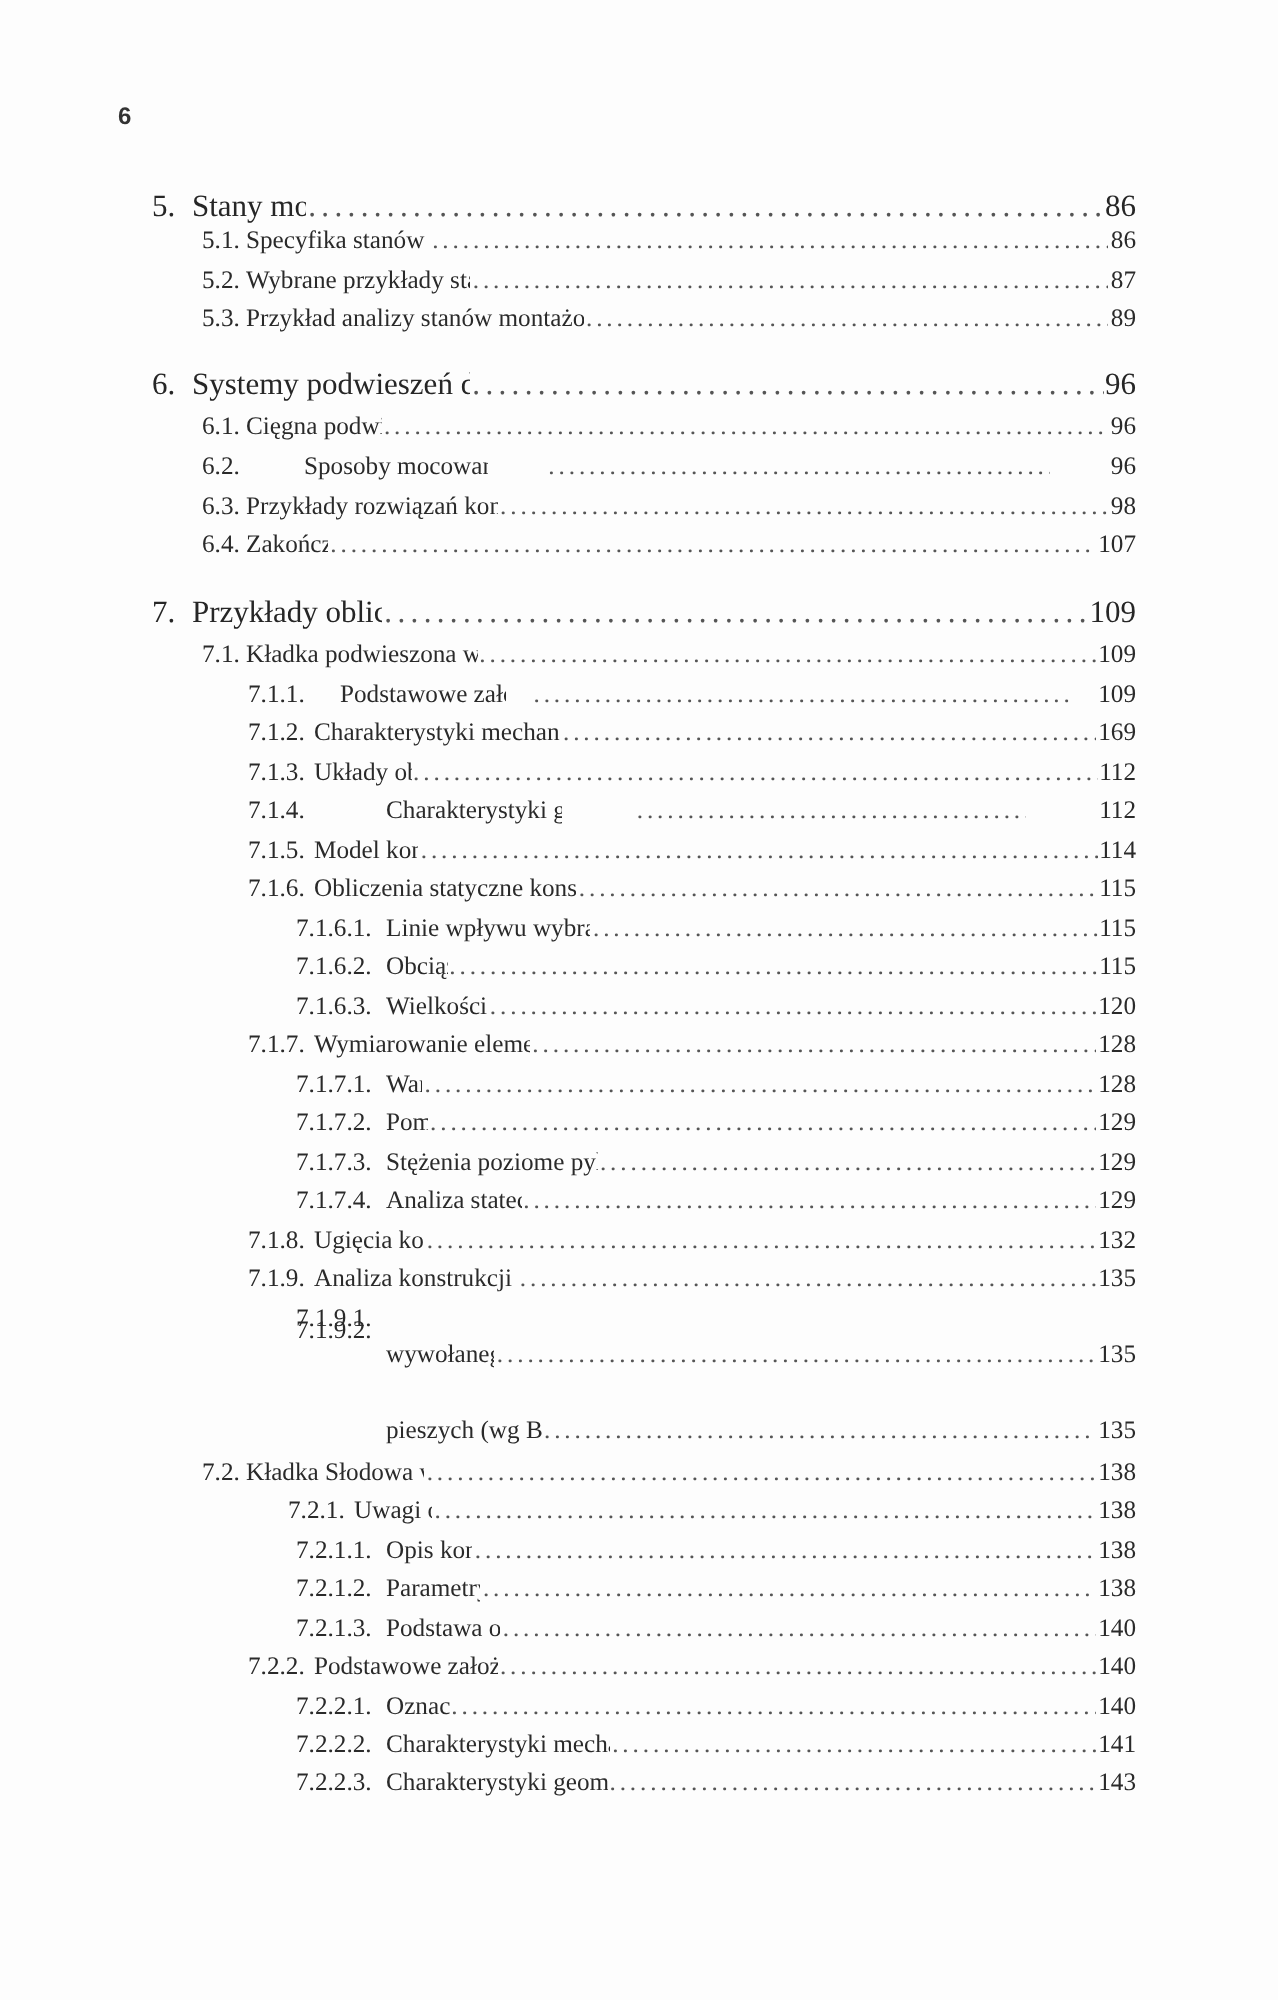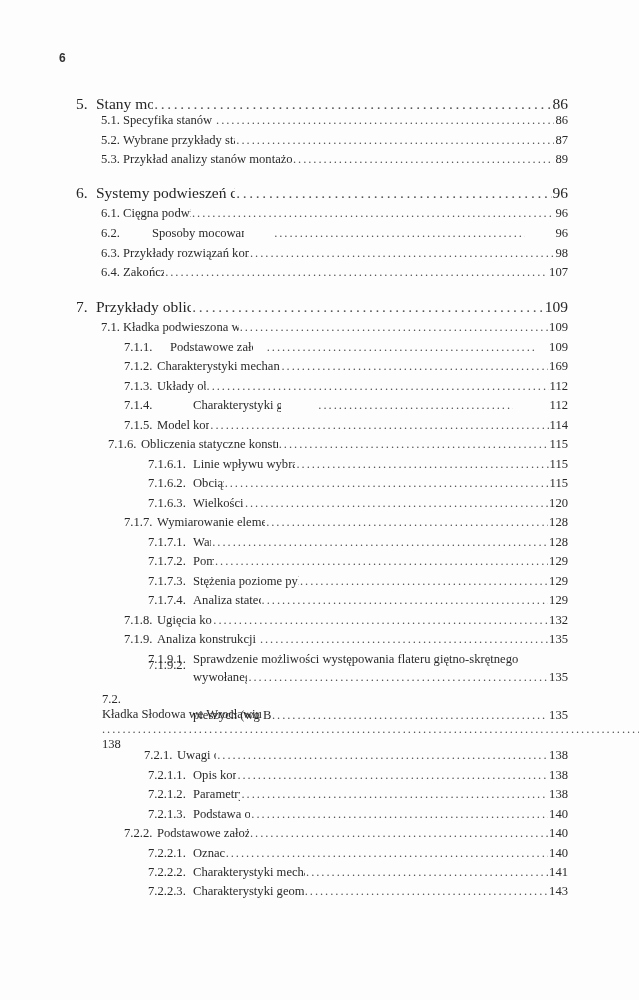--- a/index.html
+++ b/index.html
@@ -130,21 +130,21 @@
     <span class="title">Charakterystyki geometryczne elementów konstrukcji</span>
     <span class="leader"></span>
     <span class="page">112</span>
   </div>
   <div class="row l2" style="left:124px;top:418px;">
     <span class="num">7.1.5.</span>
     <span class="title">Model konstrukcji</span>
     <span class="leader"></span>
     <span class="page">114</span>
   </div>
-  <div class="row l2" style="left:108px;top:437px;">
+  <div class="row l2" style="left:124px;top:437px;">
     <span class="num">7.1.6.</span>
     <span class="title">Obliczenia statyczne konstrukcji nośnej w fazie eksploatacji</span>
     <span class="leader"></span>
     <span class="page">115</span>
   </div>
   <div class="row l3" style="left:148px;top:457px;">
     <span class="num">7.1.6.1.</span>
     <span class="title">Linie wpływu wybranych wielkości statycznych</span>
     <span class="leader"></span>
     <span class="page">115</span>
@@ -199,38 +199,37 @@
   </div>
   <div class="row l2" style="left:124px;top:632px;">
     <span class="num">7.1.9.</span>
     <span class="title">Analiza konstrukcji na wymuszenie drgań</span>
     <span class="leader"></span>
     <span class="page">135</span>
   </div>
 
   <div class="row l3" style="left:148px;top:652px;">
     <span class="num">7.1.9.1.</span>
-    <span class="title">Sprawdzenie możliwości występowania flateru giętno-skrętnego</span>
   </div>
   <div class="row l3" style="left:193px;top:670px;">
     <span class="title">wywołanego wiatrem</span>
     <span class="leader"></span>
     <span class="page">135</span>
   </div>
 
   <div class="row l3" style="left:148px;top:658px;">
     <span class="num">7.1.9.2.</span>
   </div>
   <div class="row l3" style="left:193px;top:708px;">
     <span class="title">pieszych (wg BS 5400 i ONT 83)</span>
     <span class="leader"></span>
     <span class="page">135</span>
   </div>
 
-  <div class="row l1" style="left:101px;top:692px;flex-direction:column;">
+  <div class="row l1" style="left:101px;top:729px;">
     <span class="num">7.2.</span>
     <span class="title">Kładka Słodowa we Wrocławiu</span>
     <span class="leader"></span>
     <span class="page">138</span>
   </div>
   <div class="row l2" style="left:124px;top:748px;margin-left:20px;">
     <span class="num">7.2.1.</span>
     <span class="title">Uwagi ogólne</span>
     <span class="leader"></span>
     <span class="page">138</span>

